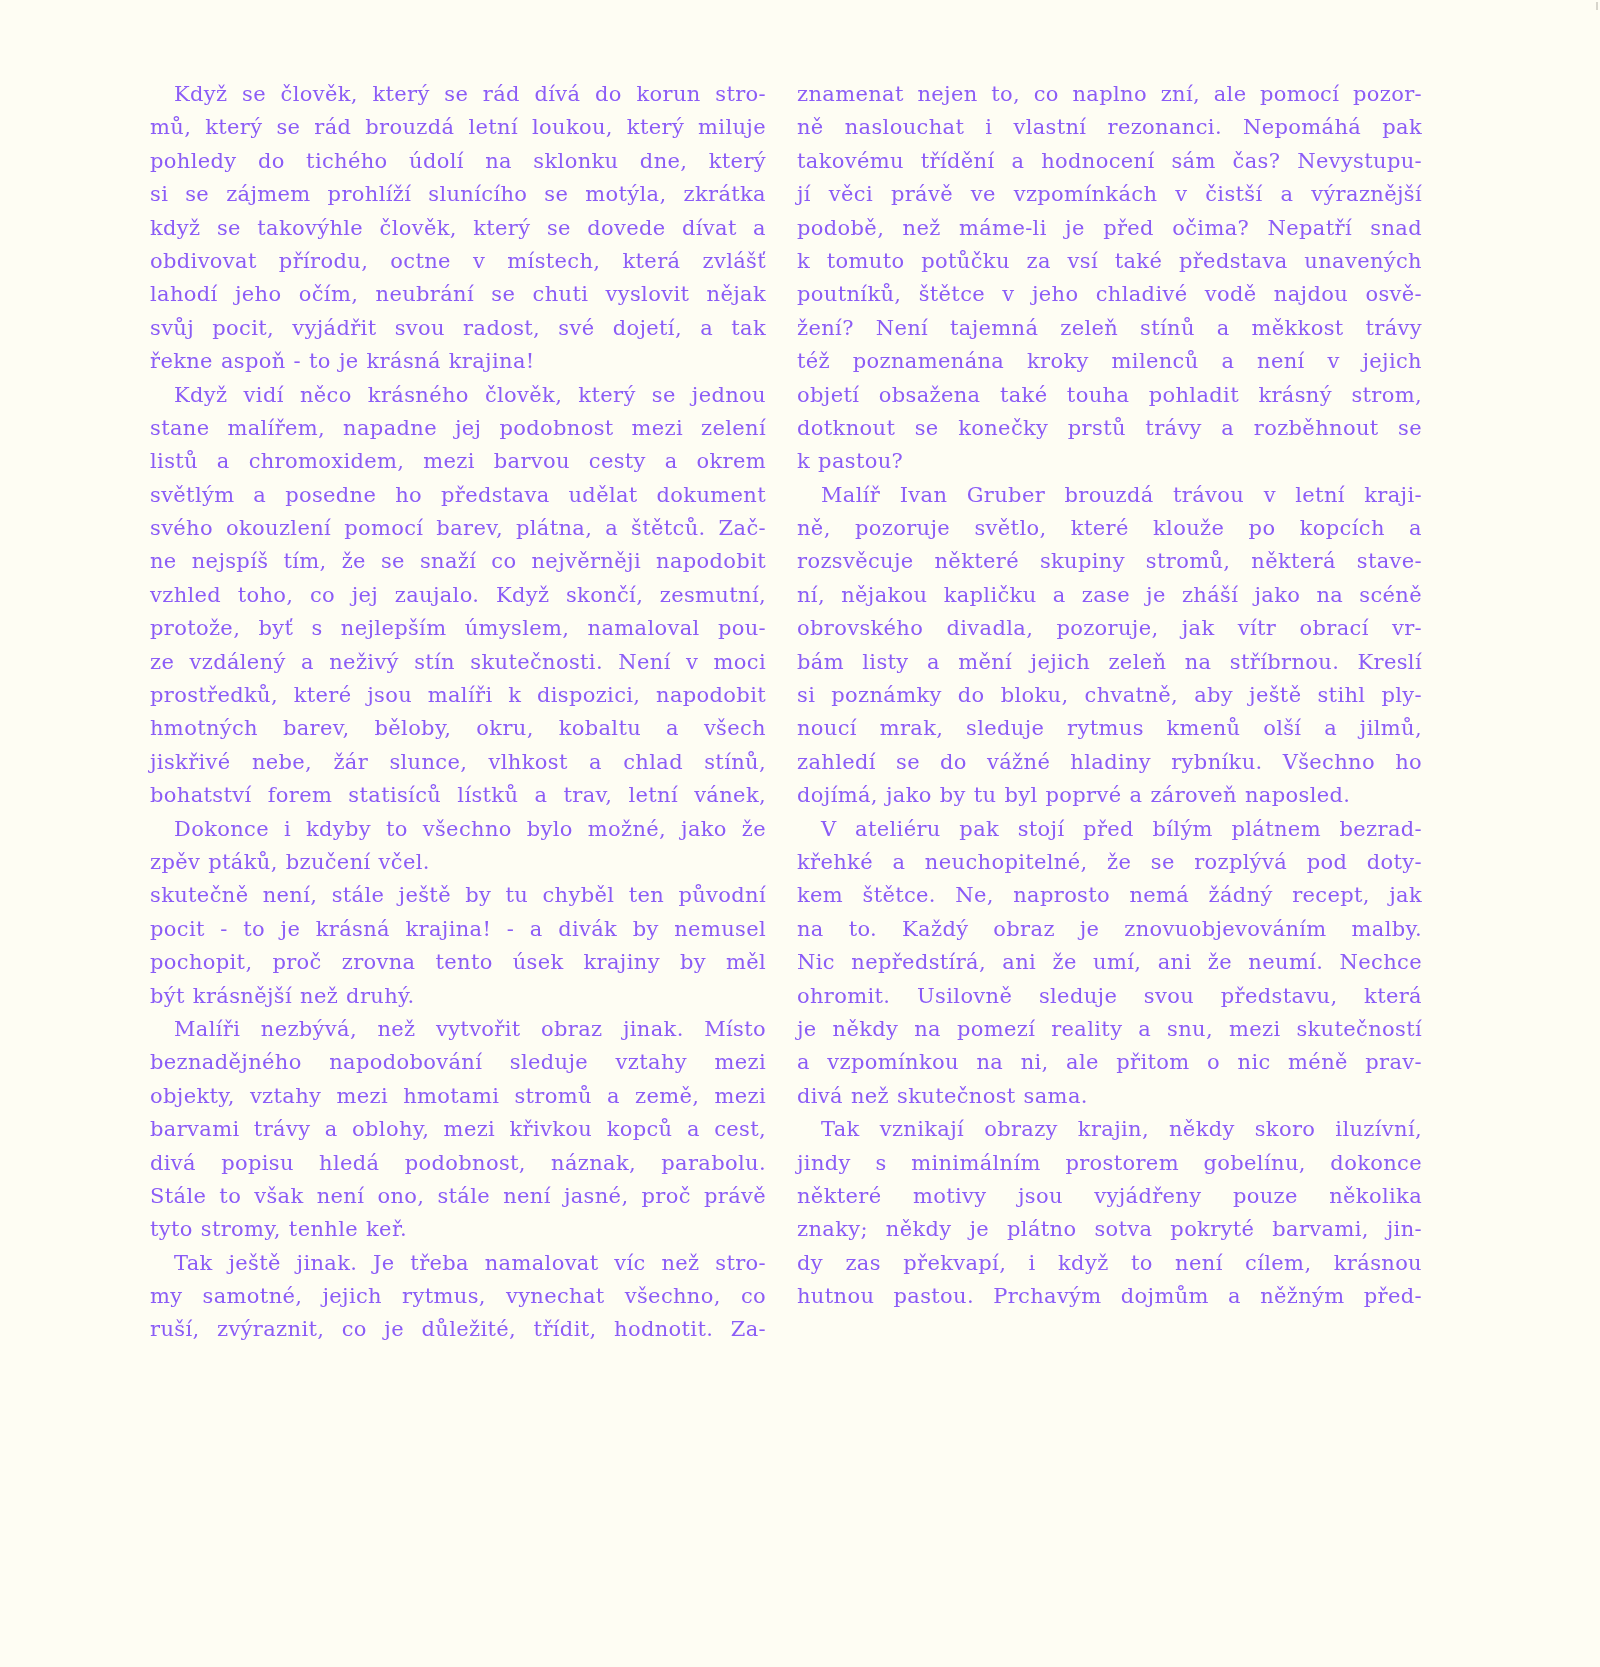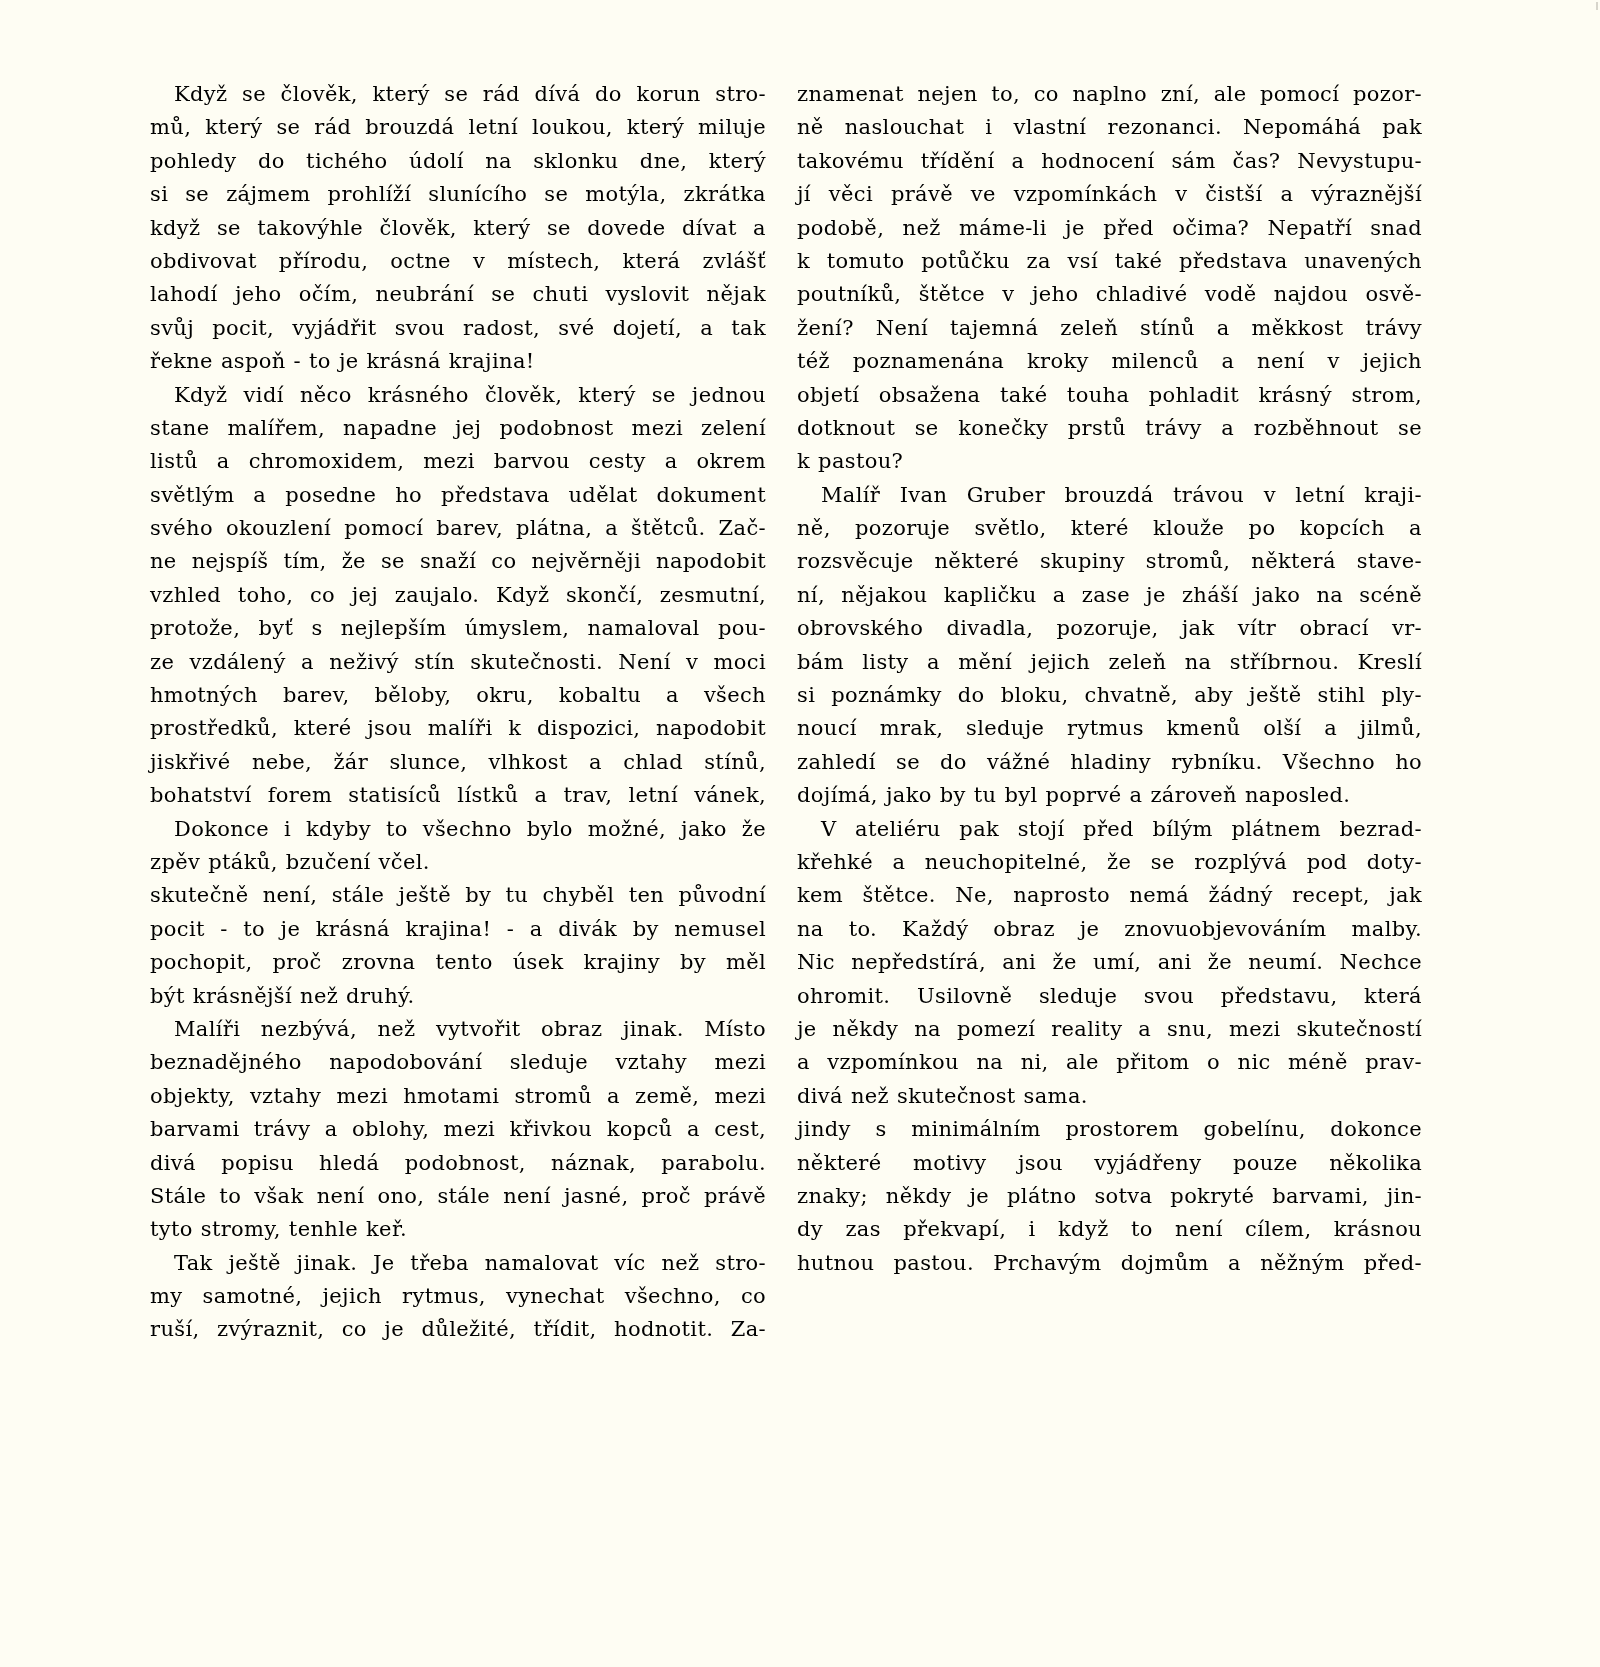--- a/index.html
+++ b/index.html
@@ -20,21 +20,21 @@
       width: 1600px;
       height: 1667px;
       background: #fefdf3;
     }
     .column {
       position: absolute;
       top: 78px;
       font-family: "DejaVu Serif", "Liberation Serif", serif;
       font-size: 21px;
       line-height: 33.4px;
-      color: #000000;
+      color: #8b5cf6;
       text-align: justify;
       letter-spacing: 0.35px;
       word-spacing: 1px;
       hyphens: manual;
     }
     .col-left {
       left: 150px;
       width: 616px;
     }
     .col-right {
@@ -81,22 +81,22 @@
       <span class="line last">řekne aspoň - to je krásná krajina!</span>
       <span class="line ind">Když vidí něco krásného člověk, který se jednou</span>
       <span class="line">stane malířem, napadne jej podobnost mezi zelení</span>
       <span class="line">listů a chromoxidem, mezi barvou cesty a okrem</span>
       <span class="line">světlým a posedne ho představa udělat dokument</span>
       <span class="line">svého okouzlení pomocí barev, plátna, a štětců. Zač-</span>
       <span class="line">ne nejspíš tím, že se snaží co nejvěrněji napodobit</span>
       <span class="line">vzhled toho, co jej zaujalo. Když skončí, zesmutní,</span>
       <span class="line">protože, byť s nejlepším úmyslem, namaloval pou-</span>
       <span class="line">ze vzdálený a neživý stín skutečnosti. Není v moci</span>
+      <span class="line">prostředků, které jsou malíři k dispozici, napodobit</span>
       <span class="line">hmotných barev, běloby, okru, kobaltu a všech</span>
-      <span class="line">prostředků, které jsou malíři k dispozici, napodobit</span>
       <span class="line">jiskřivé nebe, žár slunce, vlhkost a chlad stínů,</span>
       <span class="line">bohatství forem statisíců lístků a trav, letní vánek,</span>
       <span class="line ind">Dokonce i kdyby to všechno bylo možné, jako že</span>
       <span class="line last">zpěv ptáků, bzučení včel.</span>
       <span class="line">skutečně není, stále ještě by tu chyběl ten původní</span>
       <span class="line">pocit - to je krásná krajina! - a divák by nemusel</span>
       <span class="line">pochopit, proč zrovna tento úsek krajiny by měl</span>
       <span class="line last">být krásnější než druhý.</span>
       <span class="line ind">Malíři nezbývá, než vytvořit obraz jinak. Místo</span>
       <span class="line">beznadějného napodobování sleduje vztahy mezi</span>
@@ -134,20 +134,21 @@
       <span class="line last">dojímá, jako by tu byl poprvé a zároveň naposled.</span>
       <span class="line ind">V ateliéru pak stojí před bílým plátnem bezrad-</span>
       <span class="line">křehké a neuchopitelné, že se rozplývá pod doty-</span>
       <span class="line">kem štětce. Ne, naprosto nemá žádný recept, jak</span>
       <span class="line">na to. Každý obraz je znovuobjevováním malby.</span>
       <span class="line">Nic nepředstírá, ani že umí, ani že neumí. Nechce</span>
       <span class="line">ohromit. Usilovně sleduje svou představu, která</span>
       <span class="line">je někdy na pomezí reality a snu, mezi skutečností</span>
       <span class="line">a vzpomínkou na ni, ale přitom o nic méně prav-</span>
       <span class="line last">divá než skutečnost sama.</span>
+      <span class="line ind">Tak vznikají obrazy krajin, někdy skoro iluzívní,</span>
       <span class="line">jindy s minimálním prostorem gobelínu, dokonce</span>
       <span class="line">některé motivy jsou vyjádřeny pouze několika</span>
       <span class="line">znaky; někdy je plátno sotva pokryté barvami, jin-</span>
       <span class="line">dy zas překvapí, i když to není cílem, krásnou</span>
       <span class="line">hutnou pastou. Prchavým dojmům a něžným před-</span>
     </div>
   <div class="scan-mark"></div>
 </div>
 
 </body></html>

